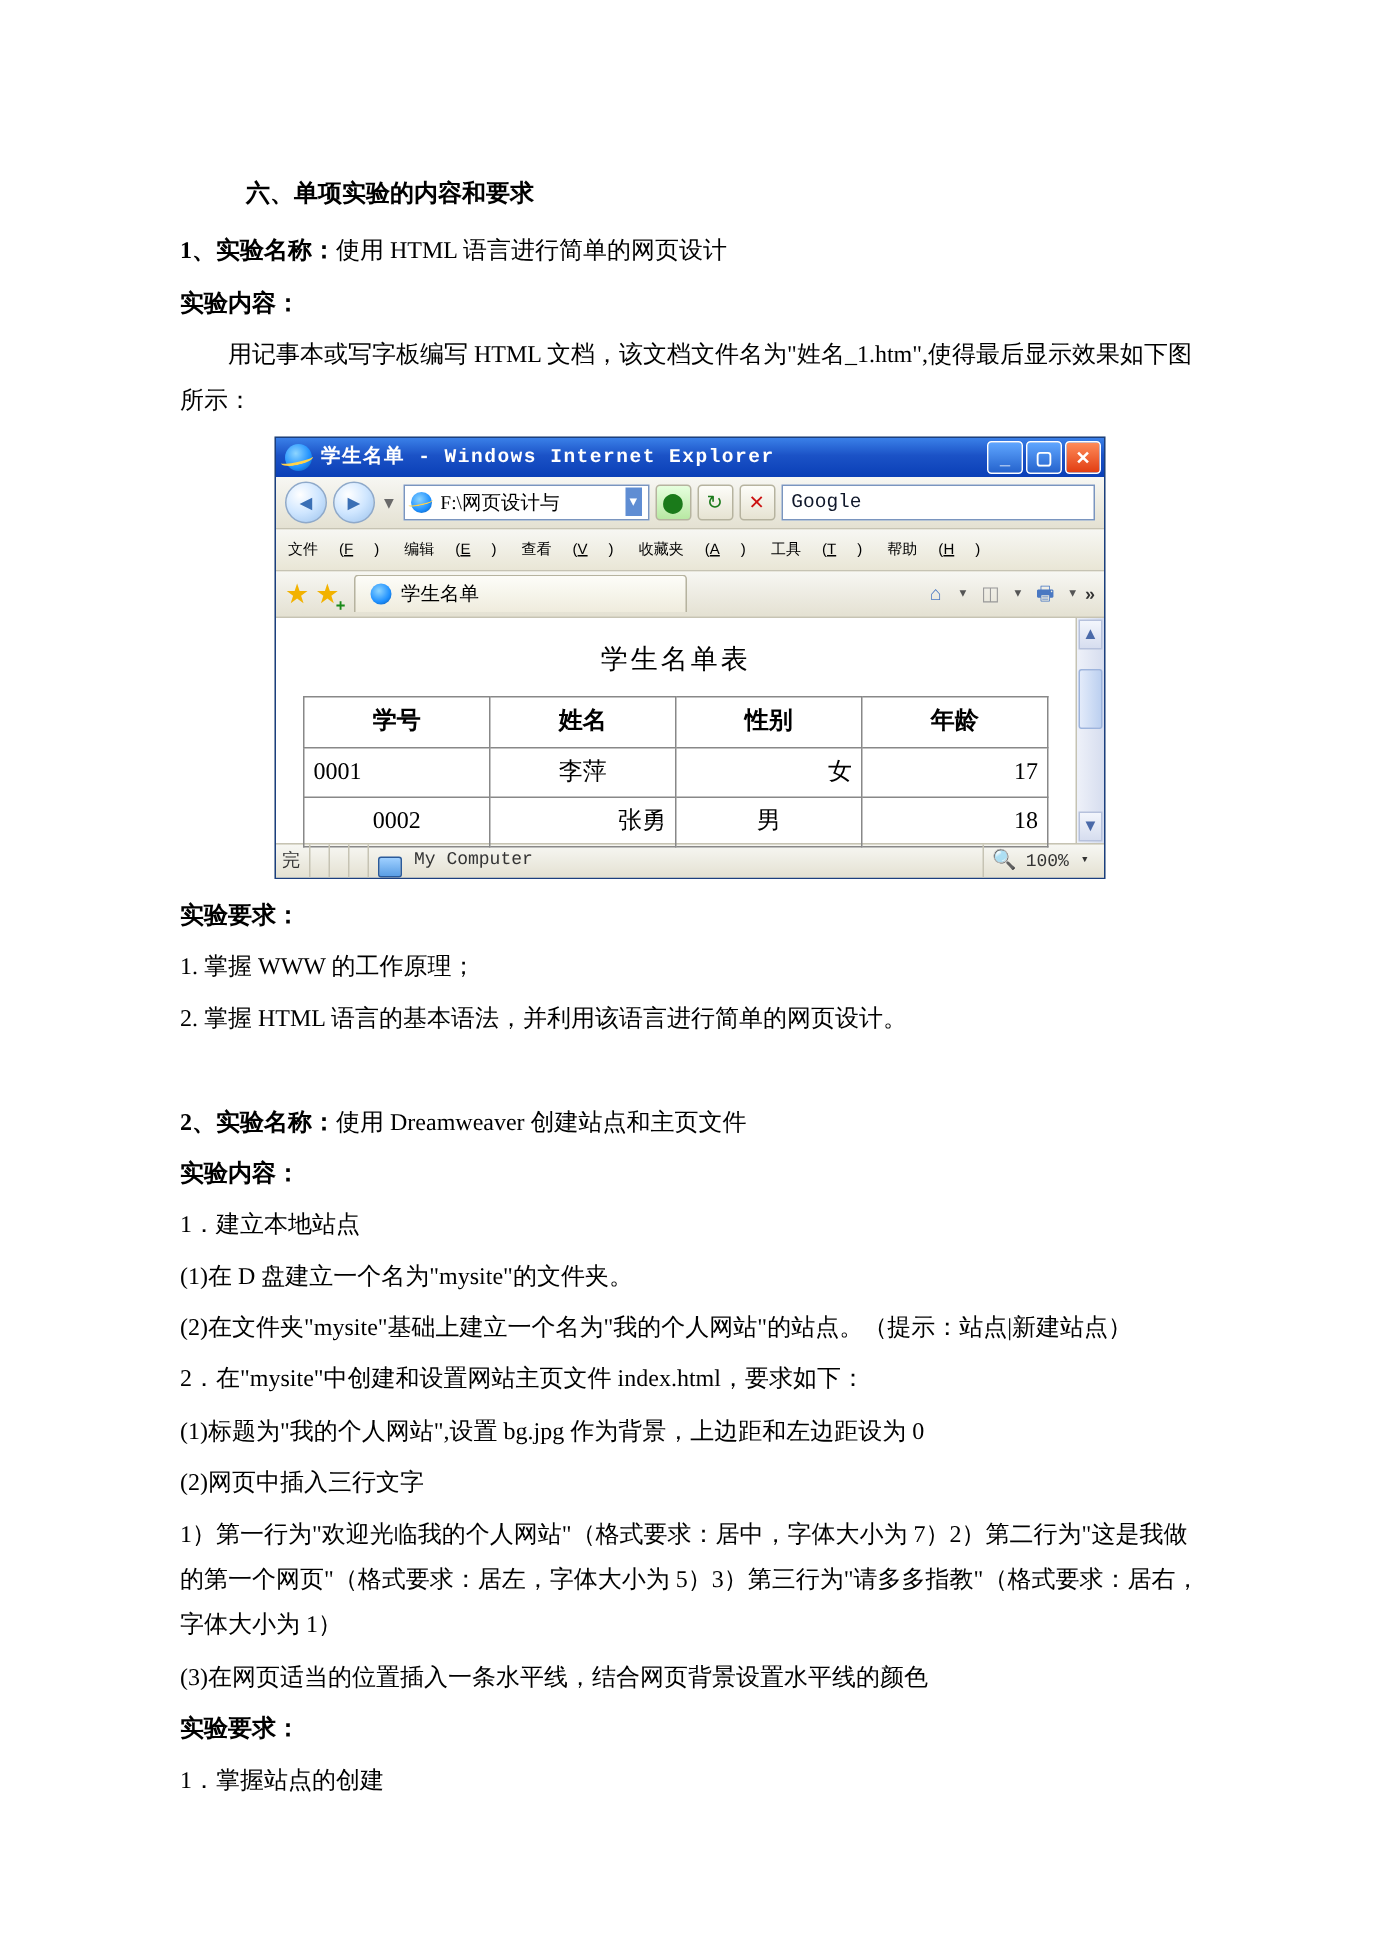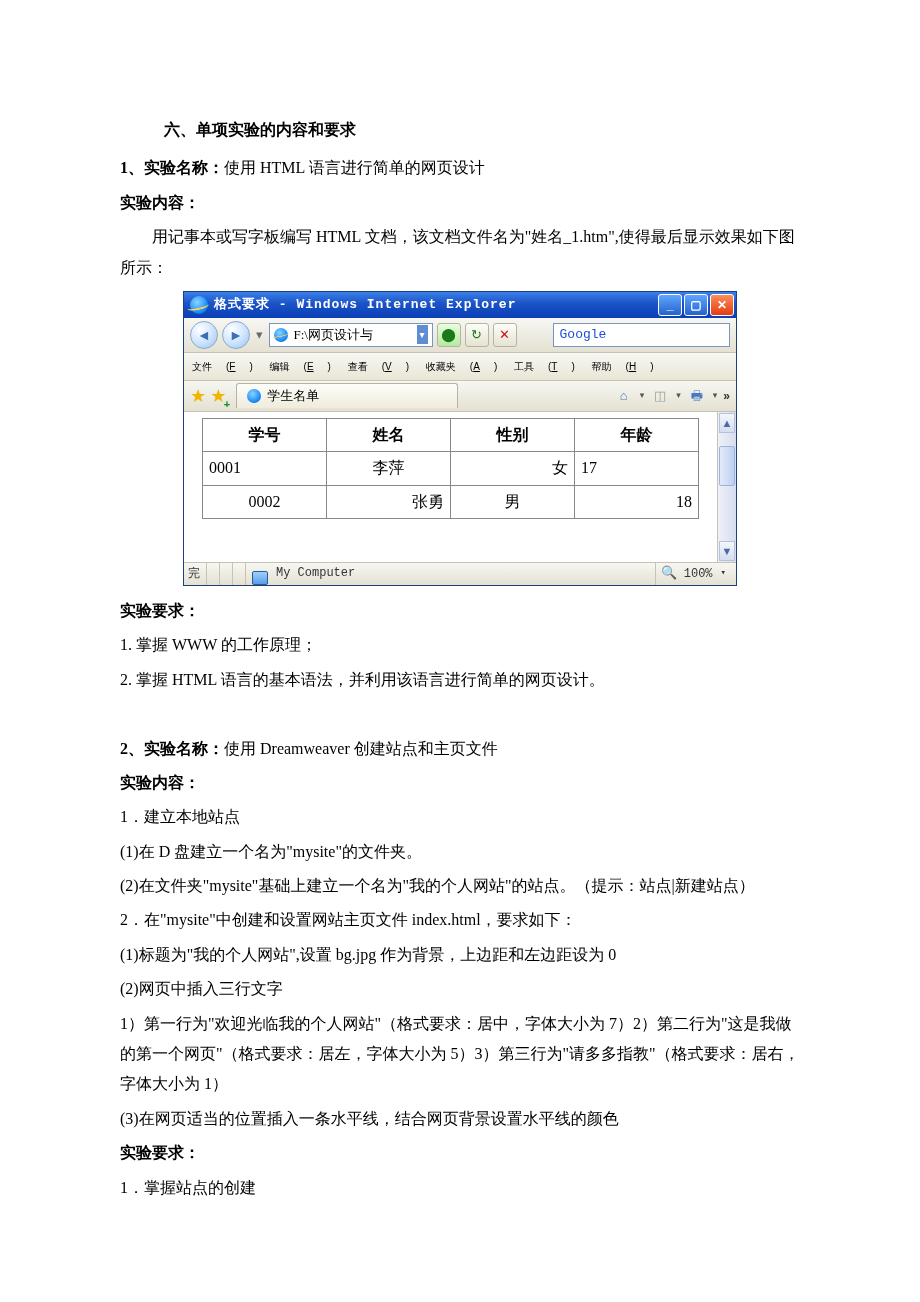--- a/index.html
+++ b/index.html
@@ -130,23 +130,22 @@
   .nav-btn {
     width:22px;height:22px;border:1px solid #b6b39f;border-radius:3px;
     background: linear-gradient(#fdfdf9,#e6e3d2);
     display:flex;align-items:center;justify-content:center;font-size:13px;
   }
   .nav-btn.green { color:#1a7a1a; background:linear-gradient(#e6ffde,#b8e8a3); }
   .nav-btn.refresh { color:#1a7a1a; }
   .nav-btn.stop { color:#c11; }
   .search-box {
     background:#fff;border:1px solid #7a95bf;height:22px;display:flex;align-items:center;
-    padding:0 6px;color:#1d4ed8;font-family:"Courier New",monospace;font-size:13px;
+    padding:0 6px;color:#0f172a;font-family:"Courier New",monospace;font-size:13px;
     flex:1;
-    margin-left:32px;
   }
 
   .ie-menubar {
     background: linear-gradient(#f7f7f3,#e9e6d6);
     border-bottom:1px solid #c6c3b3;
     padding: 4px 8px;
     font-size: 10px;
   }
   .ie-menubar span { margin-right: 14px; }
   .ie-menubar .ul { text-decoration: underline; }
@@ -219,21 +218,21 @@
   <p>
     <span class="bold">1、实验名称：</span><span>使用 HTML 语言进行简单的网页设计</span>
   </p>
   <p class="bold">实验内容：</p>
   <p class="indent" style="text-indent:2em">用记事本或写字板编写 HTML 文档，该文档文件名为"姓名_1.htm",使得最后显示效果如下图所示：</p>
 
   
   <div class="ie-window">
     <div class="ie-titlebar">
       <span class="ie-e"></span>
-      <span class="ie-title-text">格式要求 - Windows Internet Explorer</span>
+      <span class="ie-title-text">学生名单 - Windows Internet Explorer</span>
       <div class="ie-winbtns">
         <div class="ie-winbtn ie-min">_</div>
         <div class="ie-winbtn ie-max">▢</div>
         <div class="ie-winbtn ie-close">✕</div>
       </div>
     </div>
 
     <div class="ie-navbar">
       <div class="nav-circle">◄</div>
       <div class="nav-circle">►</div>
@@ -273,33 +272,34 @@
         <span class="ico rss">◫</span>
           <span class="drop">▾</span>
         <span class="ico print">🖶</span>
           <span class="drop">▾</span>
         <span class="chev">»</span>
       </div>
     </div>
 
     <div class="ie-content">
       <div class="ie-body">
+        <div class="pgtitle">学生名单表</div>
         <table class="data-table">
           <tbody>
               <tr>
             <th>学号</th>
             <th>姓名</th>
             <th>性别</th>
             <th>年龄</th>
           </tr>
           <tr>
             <td style="text-align:left">0001</td>
             <td style="text-align:center">李萍</td>
             <td style="text-align:right">女</td>
-            <td style="text-align:left">17</td>
+            <td style="text-align:right">17</td>
           </tr>
           <tr>
             <td style="text-align:center">0002</td>
             <td style="text-align:right">张勇</td>
             <td style="text-align:center">男</td>
             <td style="text-align:right">18</td>
           </tr>
         </tbody>
           </table>
       </div>

